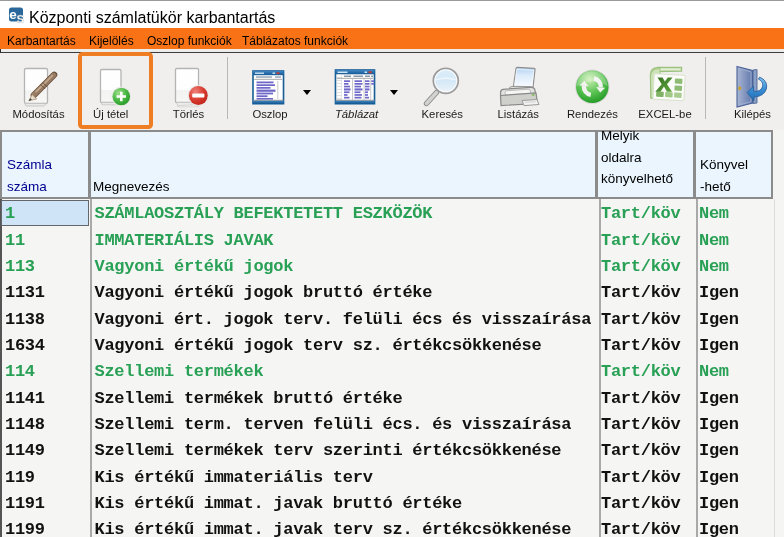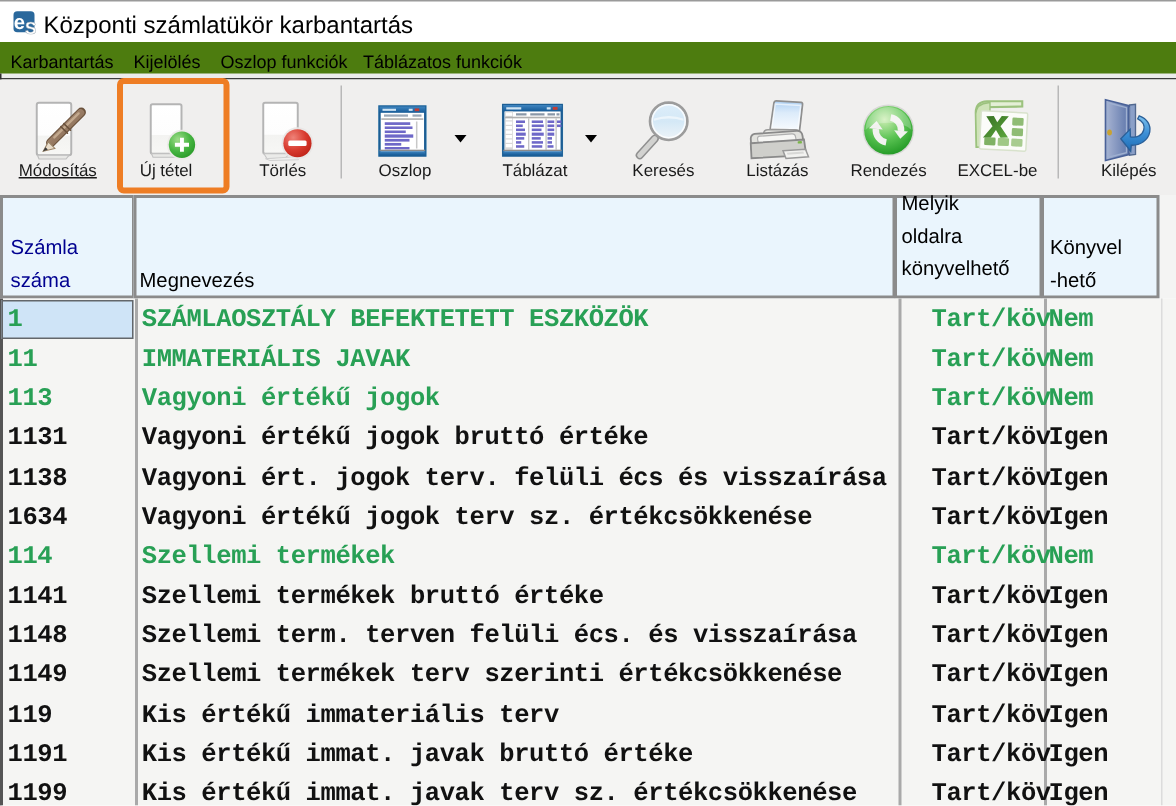--- a/index.html
+++ b/index.html
@@ -3,21 +3,21 @@
 <meta charset="utf-8">
 <style>
   html,body{margin:0;padding:0;}
   body{width:784px;height:537px;position:relative;overflow:hidden;
        font-family:"Liberation Sans",sans-serif;background:#fff;}
   .abs{position:absolute;}
   
   #titlebar{left:0;top:0;width:784px;height:28px;background:#fff;}
   #apptitle{left:29px;top:9px;font-size:16px;color:#000;}
   
-  #menubar{left:0;top:28px;width:784px;height:22px;background:#4d7c0f;font-size:12px;color:#000;}
+  #menubar{left:0;top:28px;width:784px;height:22px;background:#f97316;font-size:12px;color:#000;}
   #menubar span{position:absolute;top:6px;}
   #menustrip{left:0;top:48.8px;width:784px;height:2.8px;background:#ececeb;}
   #menuline{left:0;top:51.6px;width:784px;height:1.7px;background:#3c3c3c;}
   #topline{left:0;top:0;width:784px;height:1.2px;background:#9a9a9a;}
   #leftline{left:0;top:48.8px;width:1px;height:488.2px;background:#2e2e2e;}
   
   #toolbar{left:0;top:53.3px;width:784px;height:76.7px;background:#f0efee;}
   .blabel{position:absolute;top:108px;font-size:11.3px;color:#1a1a1a;text-align:center;width:80px;}
   .vsep{position:absolute;top:57px;height:62px;width:1px;background:#b8b8b8;}
   .ddarrow{position:absolute;top:89.5px;width:0;height:0;border-left:4.5px solid transparent;
@@ -28,21 +28,21 @@
   .hcell{position:absolute;background:#eaf5fd;border:2px solid #8b8b8b;box-sizing:border-box;}
   .htext{position:absolute;font-size:13.5px;color:#000;line-height:21.6px;white-space:pre;}
   
   #grid{left:0;top:199px;width:784px;height:338px;background:#f5f5f3;
         border-left:2px solid #555;box-sizing:border-box;}
   .gline{position:absolute;top:0;height:338px;width:1.5px;background:#a9a9a9;}
   .row{position:absolute;left:0;width:784px;height:26.33px;
        font-family:"Liberation Mono",monospace;font-weight:bold;font-size:17px;
        letter-spacing:-0.27px;white-space:pre;}
   .row span{position:absolute;top:4.8px;}
-  .c1{left:5px;} .c2{left:94.5px;} .c3{left:601px;padding-left:20px;} .c4{left:699px;}
+  .c1{left:5px;} .c2{left:94.5px;} .c3{left:601px;} .c4{left:699px;}
   .g{color:#28a055;} .k{color:#111;}
   #selcell{left:1px;top:199.5px;width:87.5px;height:26.3px;background:#cfe4f7;
       border:1.5px solid #63676b;box-sizing:border-box;}
 </style>
 </head>
 <body>
 
   <div class="abs" id="titlebar"></div>
   <svg class="abs" style="left:8px;top:6px" width="17" height="17" viewBox="0 0 17 17">
     <rect x="1" y="1.5" width="14" height="14" rx="2.5" fill="#2a689c"></rect>
@@ -56,25 +56,25 @@
     <span style="left:89px">Kijelölés</span>
     <span style="left:147px">Oszlop funkciók</span>
     <span style="left:242px">Táblázatos funkciók</span>
   </div>
   <div class="abs" id="menustrip"></div>
   <div class="abs" id="menuline"></div>
   <div class="abs" id="topline"></div>
   <div class="abs" id="leftline"></div>
 
   <div class="abs" id="toolbar"></div>
-  <div class="blabel" style="left:-1.5px;text-decoration:underline;">Módosítás</div>
+  <div class="blabel" style="left:-1.5px;">Módosítás</div>
   <div class="blabel" style="left:70.7px;">Új tétel</div>
   <div class="blabel" style="left:148.5px;">Törlés</div>
   <div class="blabel" style="left:230.0px;">Oszlop</div>
-  <div class="blabel" style="left:316.6px;">Táblázat</div>
+  <div class="blabel" style="left:316.6px;font-style:italic;">Táblázat</div>
   <div class="blabel" style="left:402.3px;">Keresés</div>
   <div class="blabel" style="left:478.3px;">Listázás</div>
   <div class="blabel" style="left:552.4px;">Rendezés</div>
   <div class="blabel" style="left:625.0px;">EXCEL-be</div>
   <div class="blabel" style="left:712.5px;">Kilépés</div>
   <div class="vsep" style="left:227px"></div>
   <div class="vsep" style="left:705px"></div>
   <div class="ddarrow" style="left:303px"></div>
   <div class="ddarrow" style="left:390px"></div>
 

